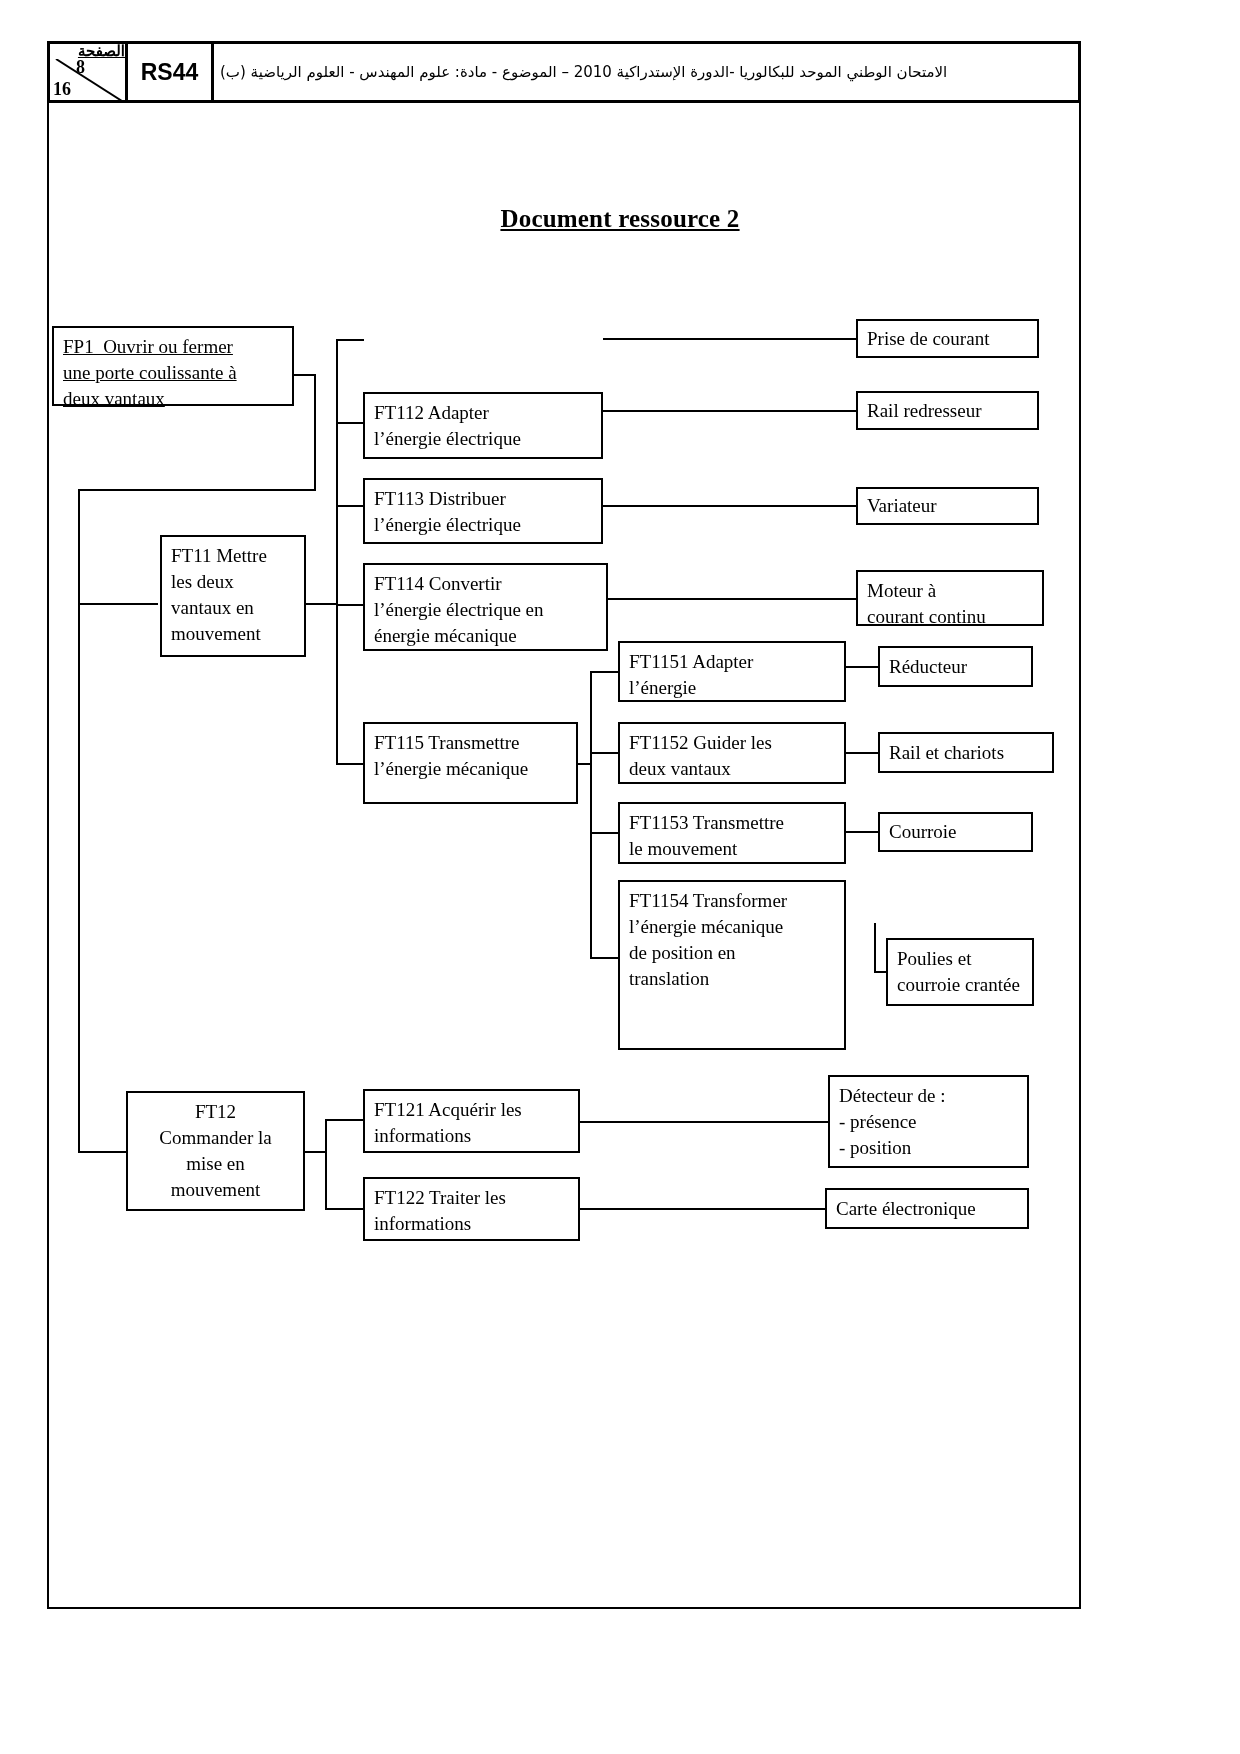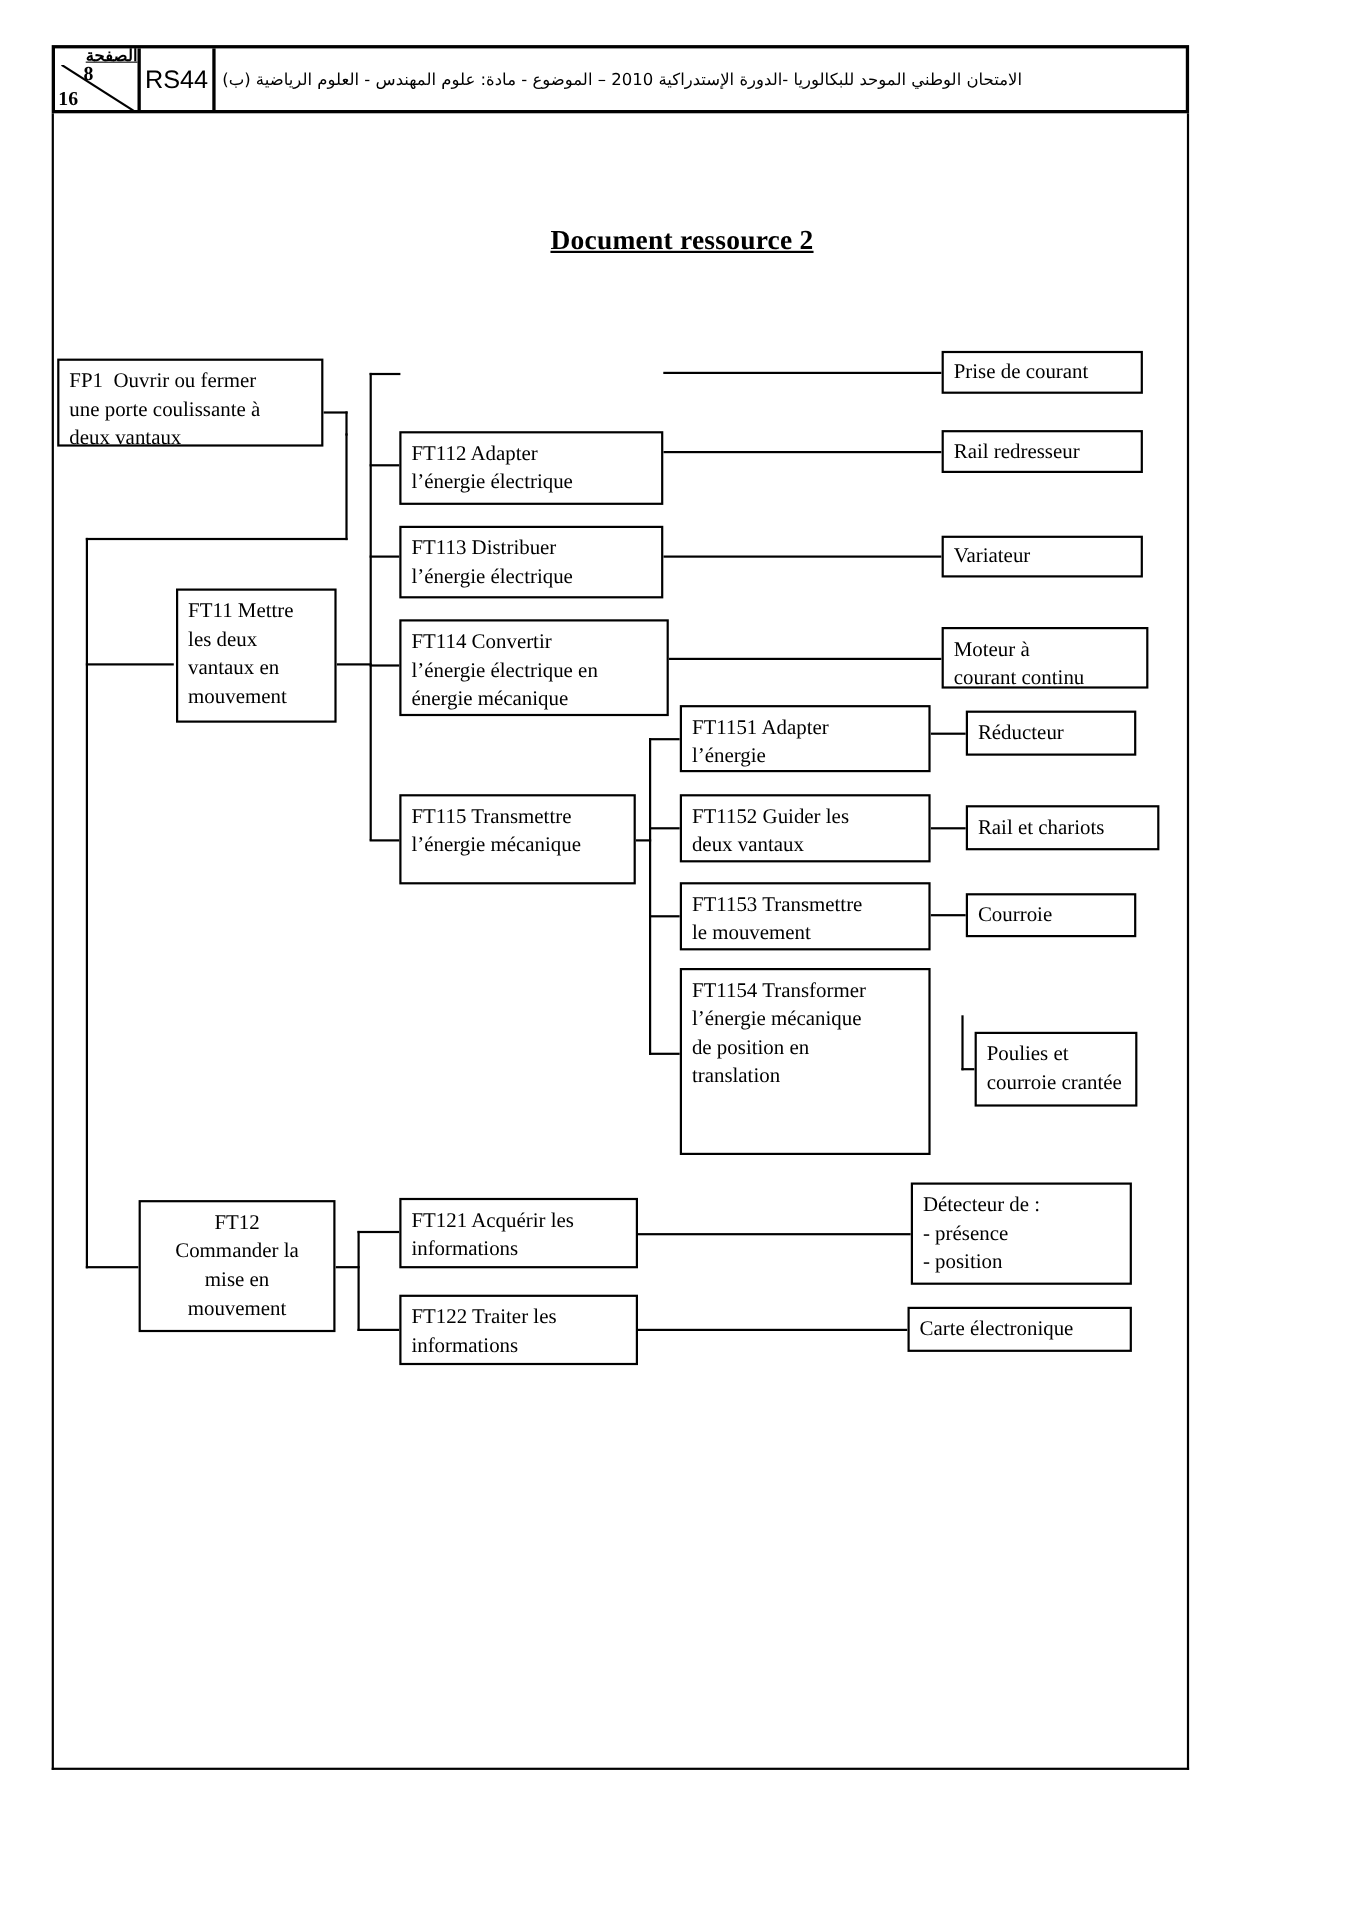--- a/index.html
+++ b/index.html
@@ -51,26 +51,26 @@
     position:absolute; left:3px; top:36px;
     font-weight:bold; font-size:18px; line-height:18px;
   }
   .hdr-page .slash{
     position:absolute;
     left:4px; top:15px;
     width:70px; height:42px;
     pointer-events:none;
   }
   .hdr-code{
-    width:68px;
+    width:86px;
     border-right:3px solid #000;
     box-sizing:border-box;
     display:flex; align-items:center; justify-content:center;
     font-family:"Liberation Sans", sans-serif;
-    font-weight:normal;
+    font-weight:bold;
     font-size:23px;
   }
   .hdr-title{
     flex:1;
     display:flex;
     align-items:center;
     justify-content:flex-end;
     padding:0 10px 0 6px;
     direction:rtl;
     font-family:"DejaVu Sans", sans-serif;
@@ -196,21 +196,21 @@
   <div class="ln-h" style="left:874px;top:971px;width:12px;"></div>
 
   <div class="ln-h" style="left:305px;top:1151px;width:22px;"></div>
   <div class="ln-v" style="left:325px;top:1119px;height:91px;"></div>
   <div class="ln-h" style="left:325px;top:1119px;width:38px;"></div>
   <div class="ln-h" style="left:325px;top:1208px;width:38px;"></div>
 
   <div class="ln-h" style="left:580px;top:1121px;width:248px;"></div>
   <div class="ln-h" style="left:580px;top:1208px;width:245px;"></div>
 
-  <div class="box" style="left:52px;top:326px;width:242px;height:80px;">
+  <div class="box" style="left:52px;top:326px;width:242px;height:80px;text-decoration:underline;">
     <span class="ln">FP1  Ouvrir ou fermer</span>
     <span class="ln">une porte coulissante à</span>
     <span class="ln">deux vantaux</span>
   </div>
 
   <div class="box" style="left:160px;top:535px;width:146px;height:122px;">
     <span class="ln">FT11 Mettre</span>
     <span class="ln">les deux</span>
     <span class="ln">vantaux en</span>
     <span class="ln">mouvement</span>

